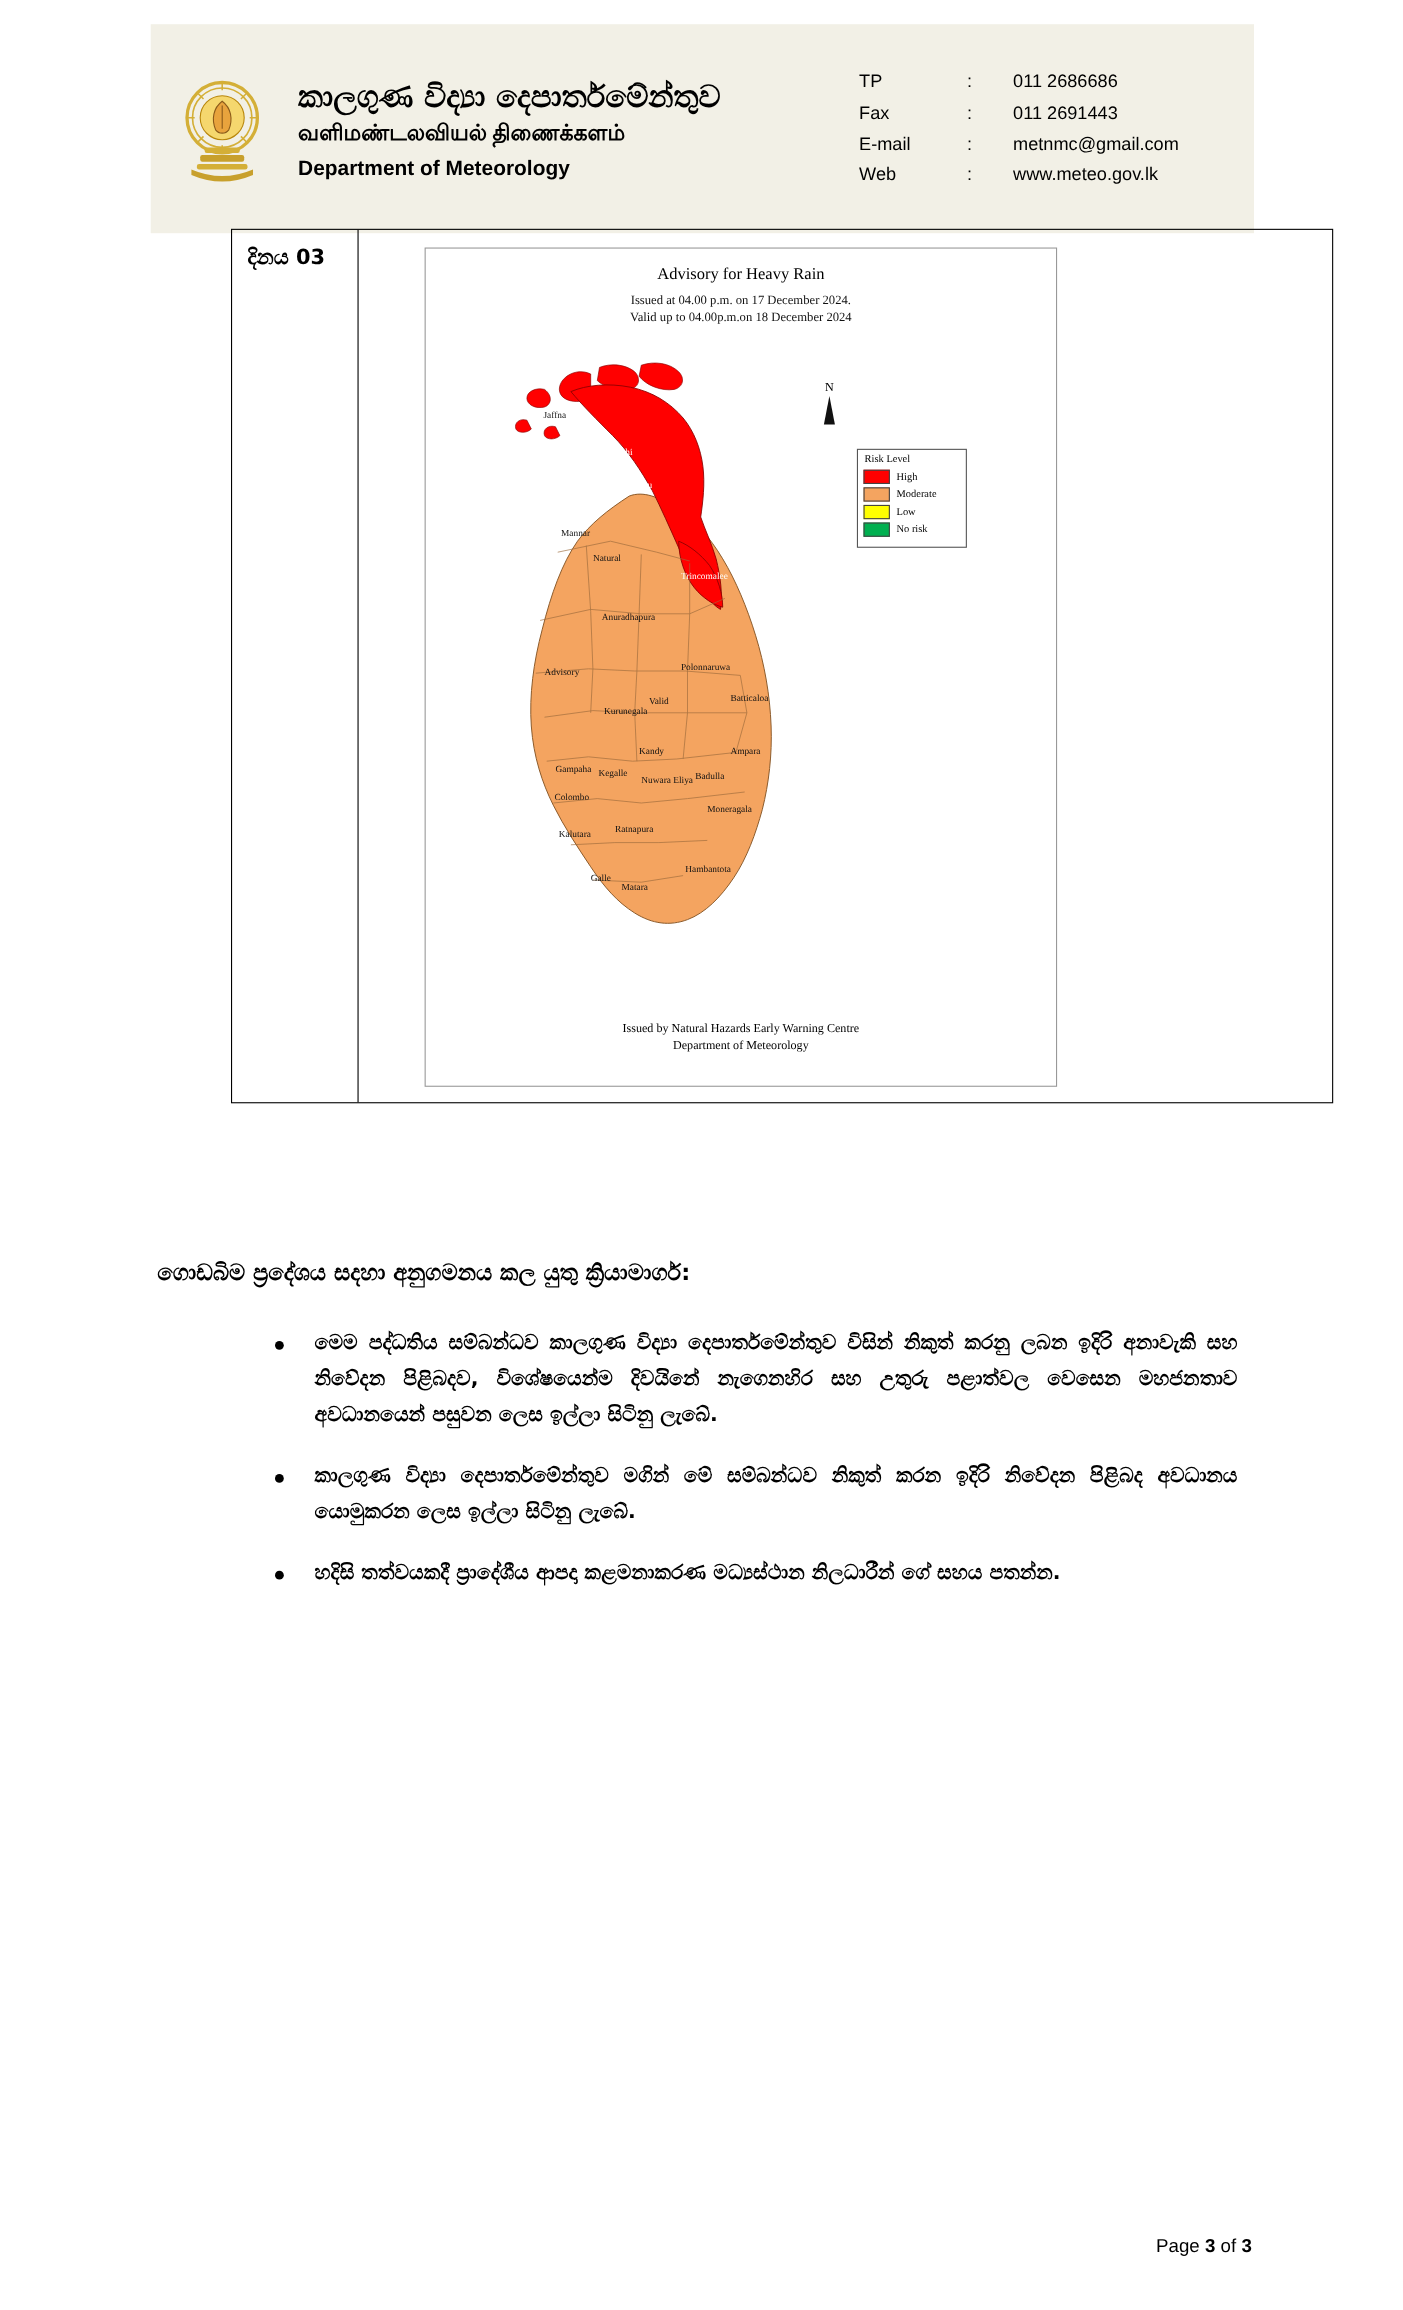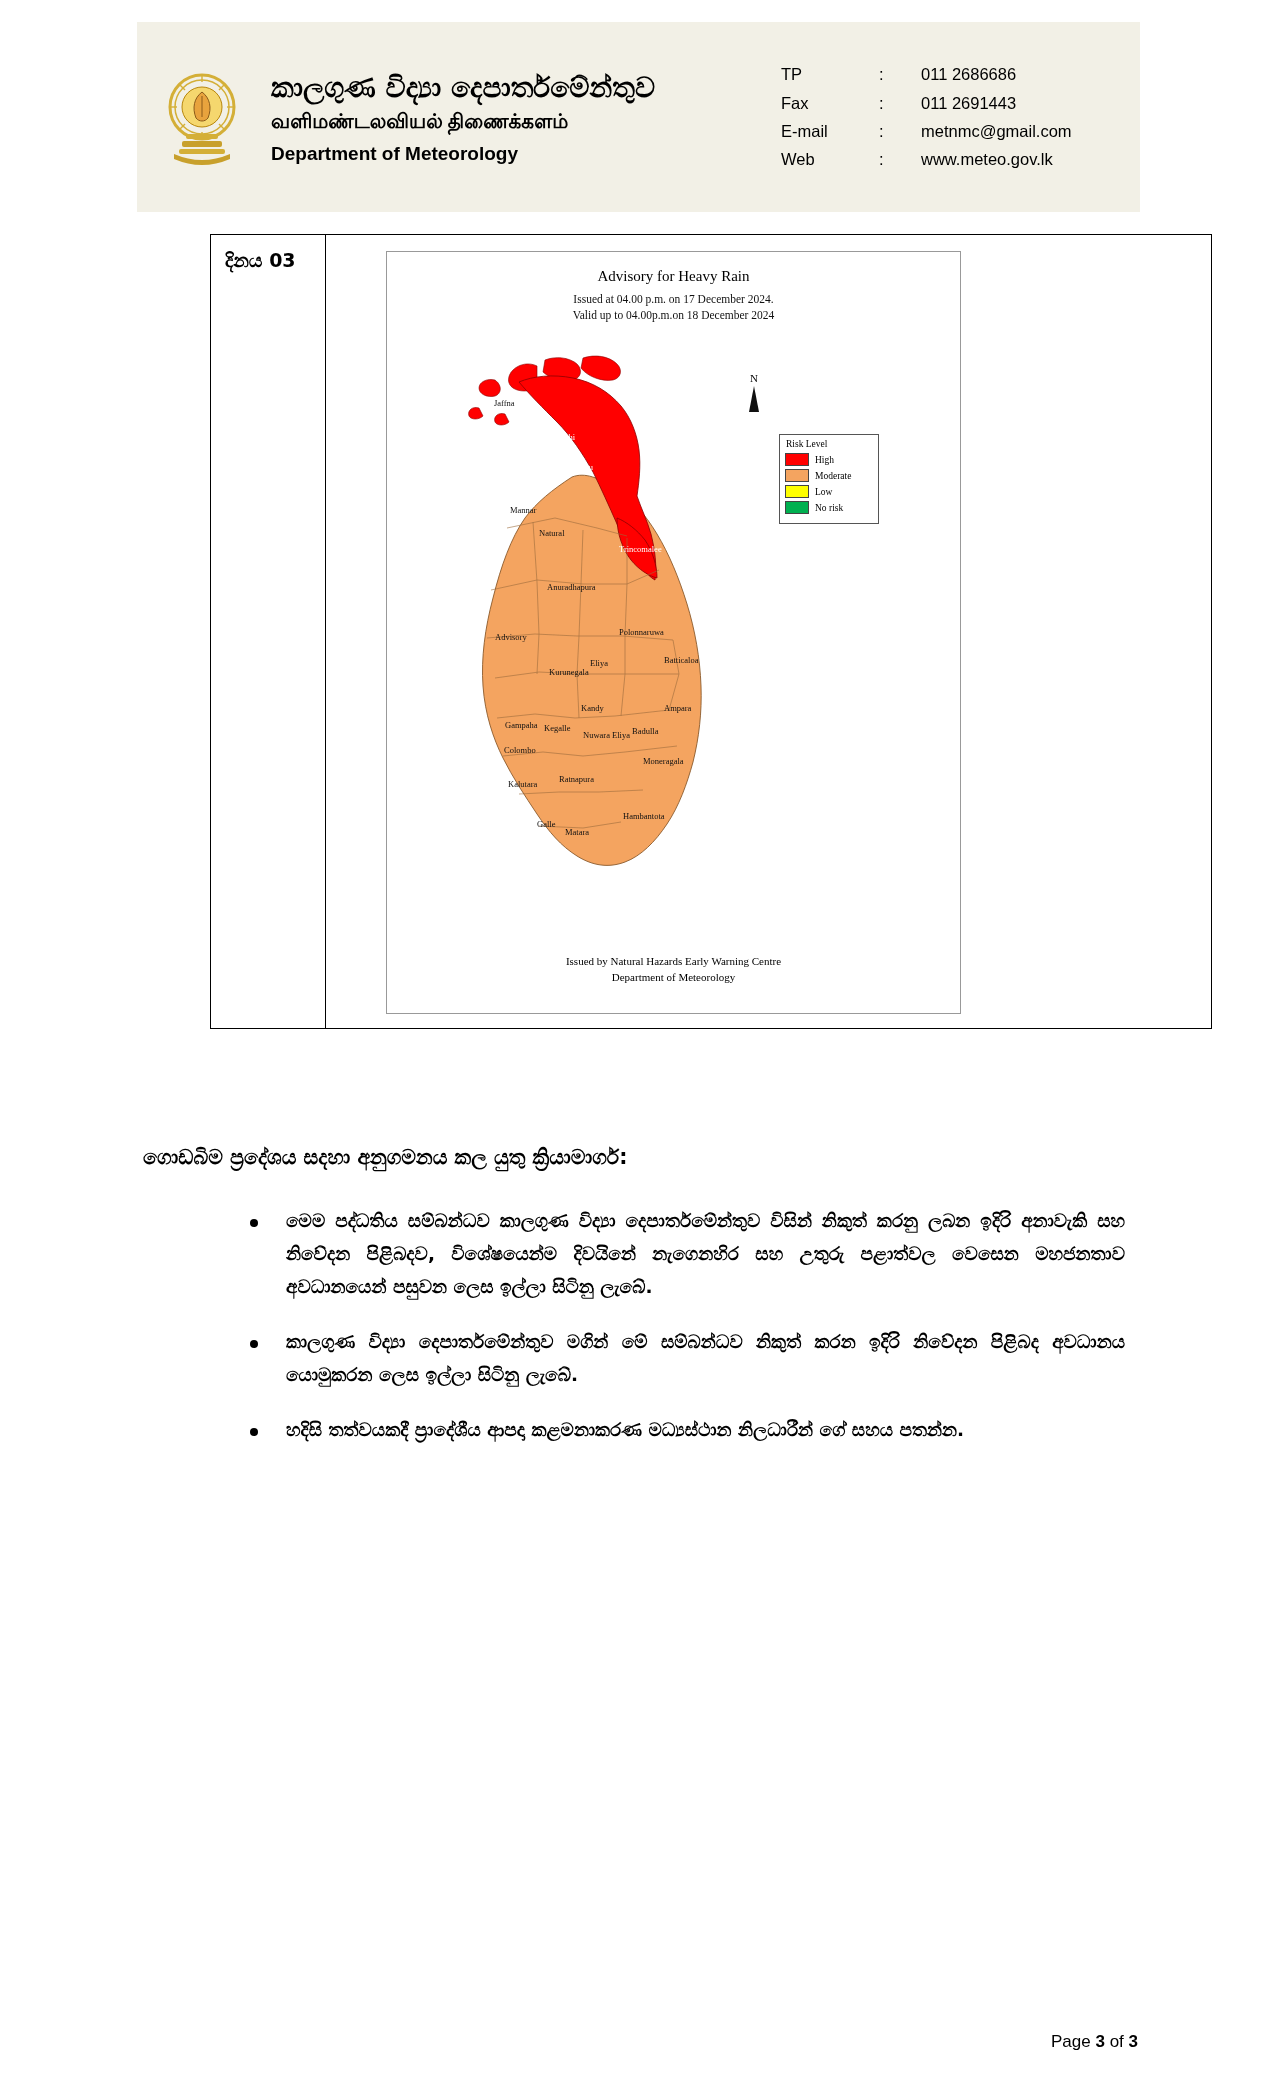--- a/index.html
+++ b/index.html
@@ -82,21 +82,21 @@
   .contact-sep {
     width: 14px;
     flex: 0 0 14px;
   }
   .contact-value { white-space: nowrap; }
 
   
   .daybox {
     position: absolute;
     left: 210px;
-    top: 234px;
+    top: 208px;
     width: 1002px;
     height: 795px;
     border: 1px solid #000;
     box-sizing: border-box;
     display: flex;
   }
   .daybox-label {
     width: 115px;
     flex: 0 0 115px;
     border-right: 1px solid #000;
@@ -422,21 +422,21 @@
         <div class="city-label white" style="left:148px;top:110px;text-align:center;">Kilinochchi</div>
         <div class="city-label white" style="left:170px;top:140px;">Mullaitivu</div>
         <div class="city-label" style="left:107px;top:76px;">Jaffna</div>
         <div class="city-label" style="left:123px;top:183px;">Mannar</div>
         <div class="city-label" style="left:152px;top:206px;">Natural</div>
         <div class="city-label" style="left:160px;top:260px;">Anuradhapura</div>
         <div class="city-label white" style="left:232px;top:222px;">Trincomalee</div>
         <div class="city-label" style="left:108px;top:310px;">Advisory</div>
         <div class="city-label" style="left:232px;top:305px;">Polonnaruwa</div>
         <div class="city-label" style="left:162px;top:345px;">Kurunegala</div>
-        <div class="city-label" style="left:203px;top:336px;">Eliya</div>
+        <div class="city-label" style="left:203px;top:336px;">Valid</div>
         <div class="city-label" style="left:277px;top:333px;">Batticaloa</div>
         <div class="city-label" style="left:194px;top:381px;">Kandy</div>
         <div class="city-label" style="left:277px;top:381px;">Ampara</div>
         <div class="city-label" style="left:118px;top:398px;">Gampaha</div>
         <div class="city-label" style="left:157px;top:401px;">Kegalle</div>
         <div class="city-label" style="left:196px;top:408px;">Nuwara Eliya</div>
         <div class="city-label" style="left:245px;top:404px;">Badulla</div>
         <div class="city-label" style="left:117px;top:423px;">Colombo</div>
         <div class="city-label" style="left:256px;top:434px;">Moneragala</div>
         <div class="city-label" style="left:121px;top:457px;">Kalutara</div>

